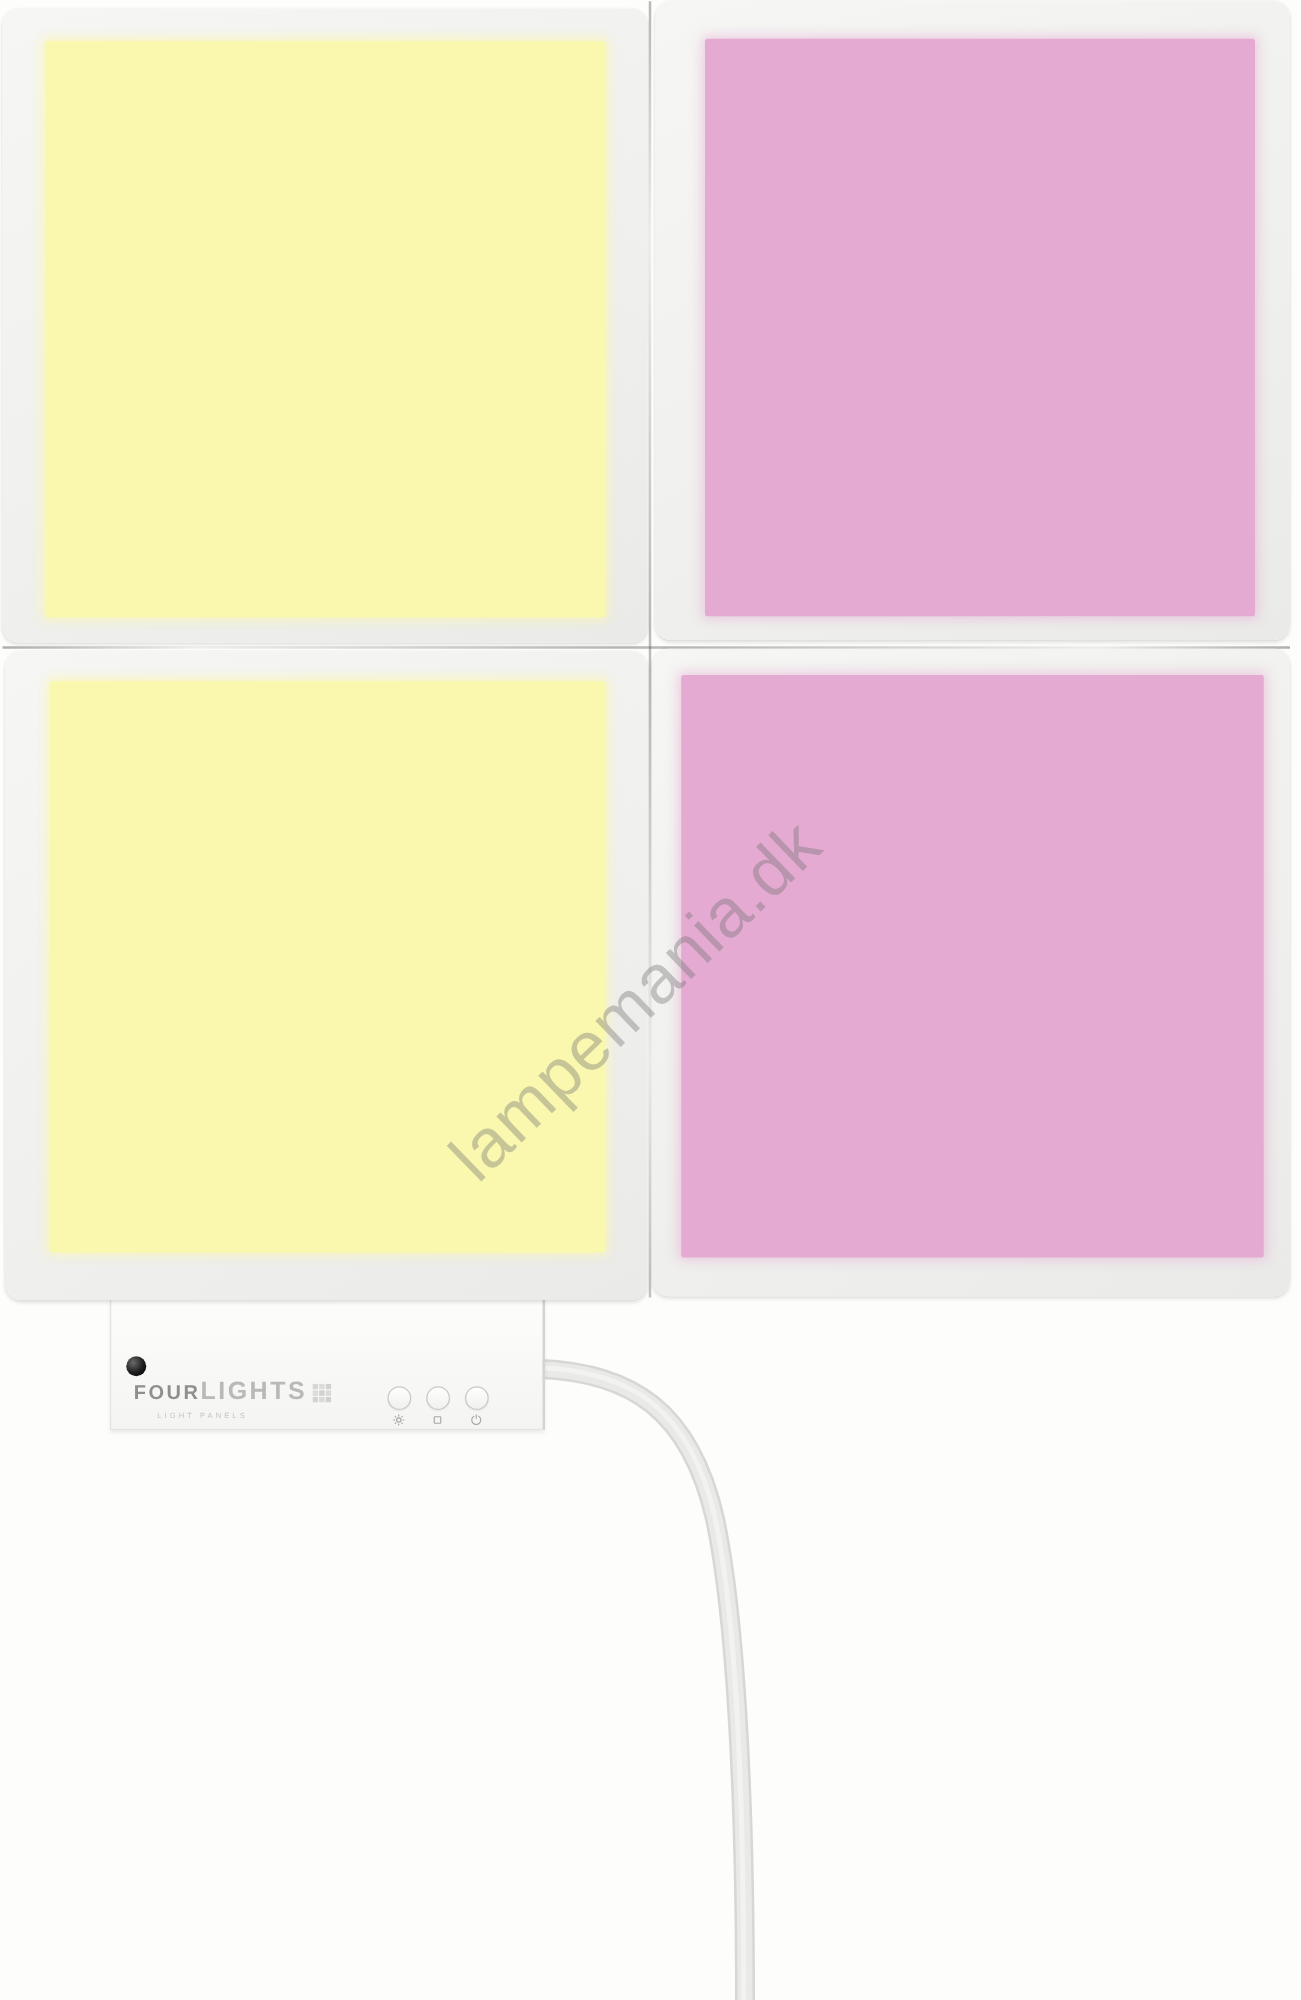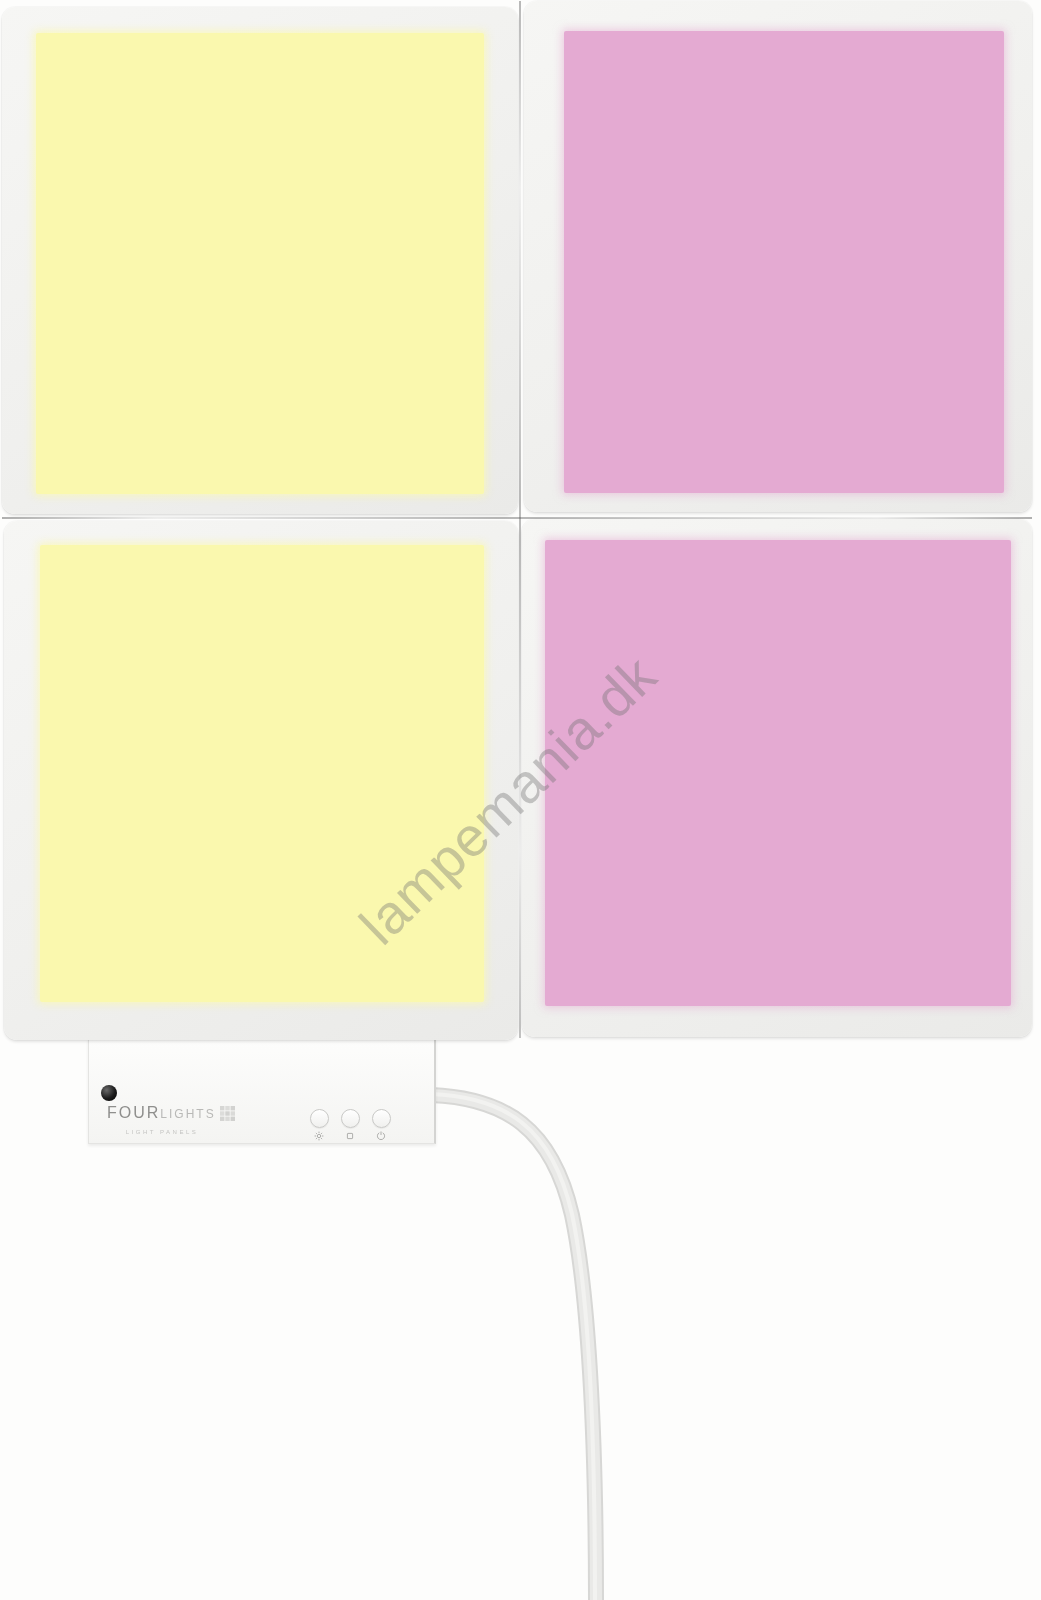--- a/index.html
+++ b/index.html
@@ -48,22 +48,22 @@
     position:absolute;z-index:1;left:88px;top:1038px;width:345px;height:104px;
     background:linear-gradient(180deg,#fdfdfc 0%,#f4f4f2 100%);
     border:1px solid #e4e4e2;border-right:2px solid #d4d4d2;
     box-shadow:0 2px 3px rgba(0,0,0,0.07);
   }
   .sensor{
     position:absolute;left:12px;top:46px;width:16px;height:16px;border-radius:50%;
     background:radial-gradient(circle at 35% 32%,#6a6a6a 0%,#1c1c1c 55%,#000 100%);
   }
   .logo{position:absolute;left:18px;top:66px;line-height:16px;white-space:nowrap;}
-  .logo .four{font-size:16px;font-weight:normal;color:#8f8f8d;letter-spacing:2px;}
-  .logo .lights{font-size:12px;color:#b9b9b7;letter-spacing:2px;}
+  .logo .four{font-size:16px;font-weight:bold;color:#8f8f8d;letter-spacing:2px;}
+  .logo .lights{font-size:20px;color:#b9b9b7;letter-spacing:2px;font-weight:bold;}
   .logo-grid{display:inline-block;vertical-align:-3px;margin-left:4px;width:15px;height:15px;}
   .tagline{
     margin-top:2px;text-align:center;font-size:6px;letter-spacing:2.5px;
     color:#c4c4c2;width:110px;
   }
   .btns{position:absolute;left:221px;top:70px;display:flex;gap:14px;}
   .btn{position:relative;width:17px;}
   .btn-circle{
     width:17px;height:17px;border-radius:50%;
     border:1px solid #c9c9c7;background:linear-gradient(180deg,#ffffff,#f0f0ee);

